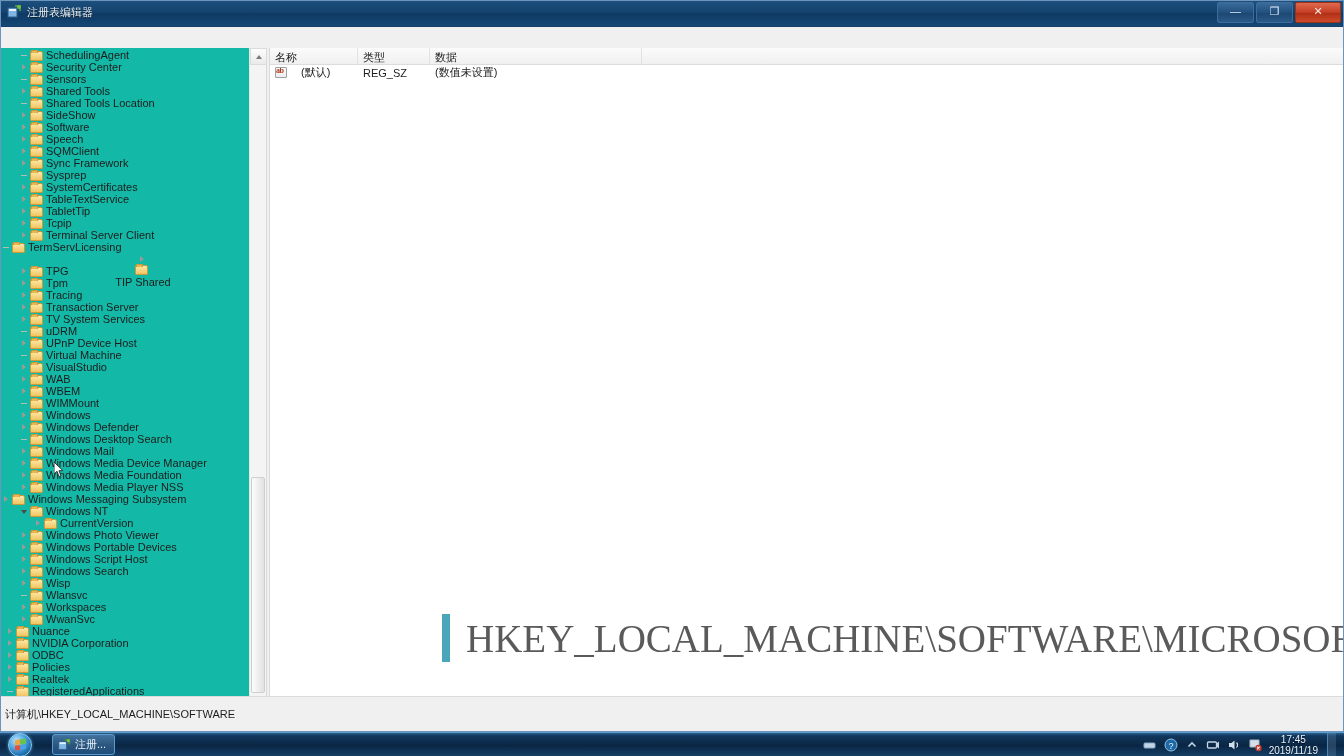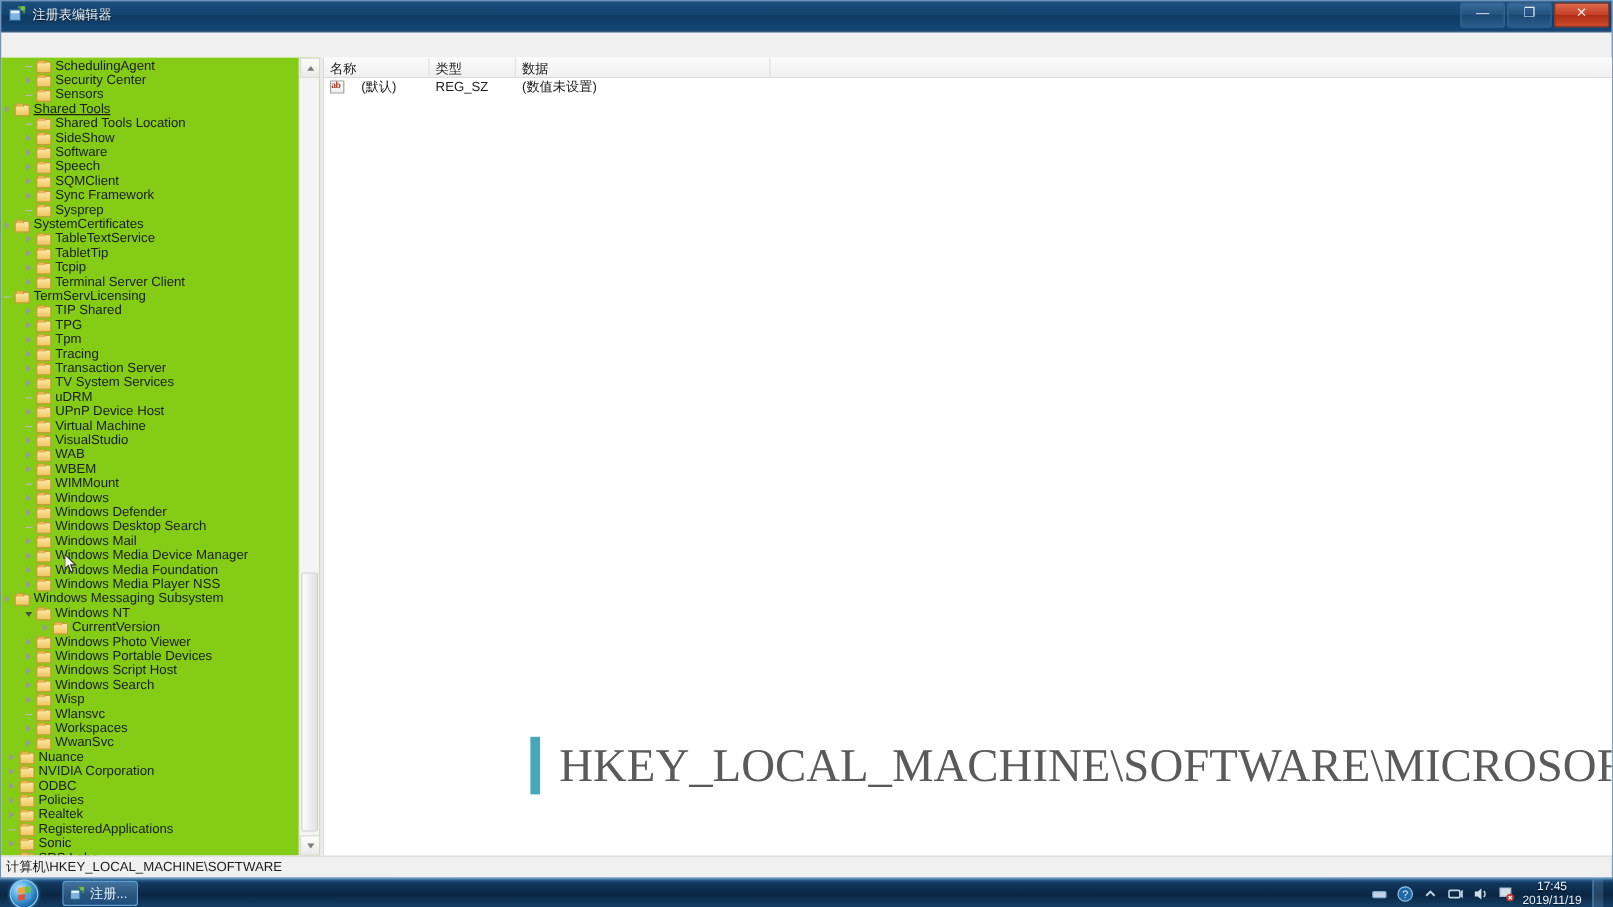--- a/index.html
+++ b/index.html
@@ -83,21 +83,21 @@
     position: absolute; left: 0; top: 47px; right: 0; bottom: 18px;
     background: #ffffff;
     display: flex;
   }
 
   
   #tree-pane {
     position: relative;
     width: 265px;
     height: 100%;
-    background: #84cc16;
+    background: #14b8a6;
     overflow: hidden;
   }
   #tree-list {
     position: absolute; left: 0; top: 0; right: 0; bottom: 0;
     padding-top: 1px;
   }
   .tree-row {
     position: relative;
     height: 12px;
     display: flex; align-items: center;
@@ -258,21 +258,21 @@
     font-family: "Liberation Serif", serif;
     font-size: 39px;
     color: #5a5a5a;
     letter-spacing: 0px;
     white-space: nowrap;
   }
 
   
   #statusbar {
     position: absolute; left: 0; right: 0; bottom: 0;
-    height: 18px;
+    height: 35px;
     background: #f0f0f0;
     border-top: 1px solid #dcdcdc;
     font-size: 11px; color: #1c1c1c;
     display: flex; align-items: center;
     padding-left: 4px;
     white-space: nowrap;
   }
 
   
   #cursor {
@@ -393,21 +393,21 @@
             <div class="tree-row" style="padding-left: 18px;">
               <span class="twisty collapsed"></span>
               <span class="folder-icon"></span>
               <span class="tree-label">Security Center</span>
             </div>
             <div class="tree-row" style="padding-left: 18px;">
               <span class="twisty leaf"></span>
               <span class="folder-icon"></span>
               <span class="tree-label">Sensors</span>
             </div>
-            <div class="tree-row" style=" text-decoration: underline;">
+            <div class="tree-row" style="padding-left: 18px;">
               <span class="twisty collapsed"></span>
               <span class="folder-icon"></span>
               <span class="tree-label">Shared Tools</span>
             </div>
             <div class="tree-row" style="padding-left: 18px;">
               <span class="twisty leaf"></span>
               <span class="folder-icon"></span>
               <span class="tree-label">Shared Tools Location</span>
             </div>
             <div class="tree-row" style="padding-left: 18px;">
@@ -433,21 +433,21 @@
             <div class="tree-row" style="padding-left: 18px;">
               <span class="twisty collapsed"></span>
               <span class="folder-icon"></span>
               <span class="tree-label">Sync Framework</span>
             </div>
             <div class="tree-row" style="padding-left: 18px;">
               <span class="twisty leaf"></span>
               <span class="folder-icon"></span>
               <span class="tree-label">Sysprep</span>
             </div>
-            <div class="tree-row" style=" align-items: flex-end;">
+            <div class="tree-row" style="padding-left: 18px;">
               <span class="twisty collapsed"></span>
               <span class="folder-icon"></span>
               <span class="tree-label">SystemCertificates</span>
             </div>
             <div class="tree-row" style="padding-left: 18px;">
               <span class="twisty collapsed"></span>
               <span class="folder-icon"></span>
               <span class="tree-label">TableTextService</span>
             </div>
             <div class="tree-row" style="padding-left: 18px;">
@@ -463,21 +463,21 @@
             <div class="tree-row" style="padding-left: 18px;">
               <span class="twisty collapsed"></span>
               <span class="folder-icon"></span>
               <span class="tree-label">Terminal Server Client</span>
             </div>
             <div class="tree-row" style="">
               <span class="twisty leaf"></span>
               <span class="folder-icon"></span>
               <span class="tree-label">TermServLicensing</span>
             </div>
-            <div class="tree-row" style="padding-left: 18px;">
+            <div class="tree-row" style="padding-left: 18px; flex-direction: column;">
               <span class="twisty collapsed"></span>
               <span class="folder-icon"></span>
               <span class="tree-label">TIP Shared</span>
             </div>
             <div class="tree-row" style="padding-left: 18px;">
               <span class="twisty collapsed"></span>
               <span class="folder-icon"></span>
               <span class="tree-label">TPG</span>
             </div>
             <div class="tree-row" style="padding-left: 18px;">

